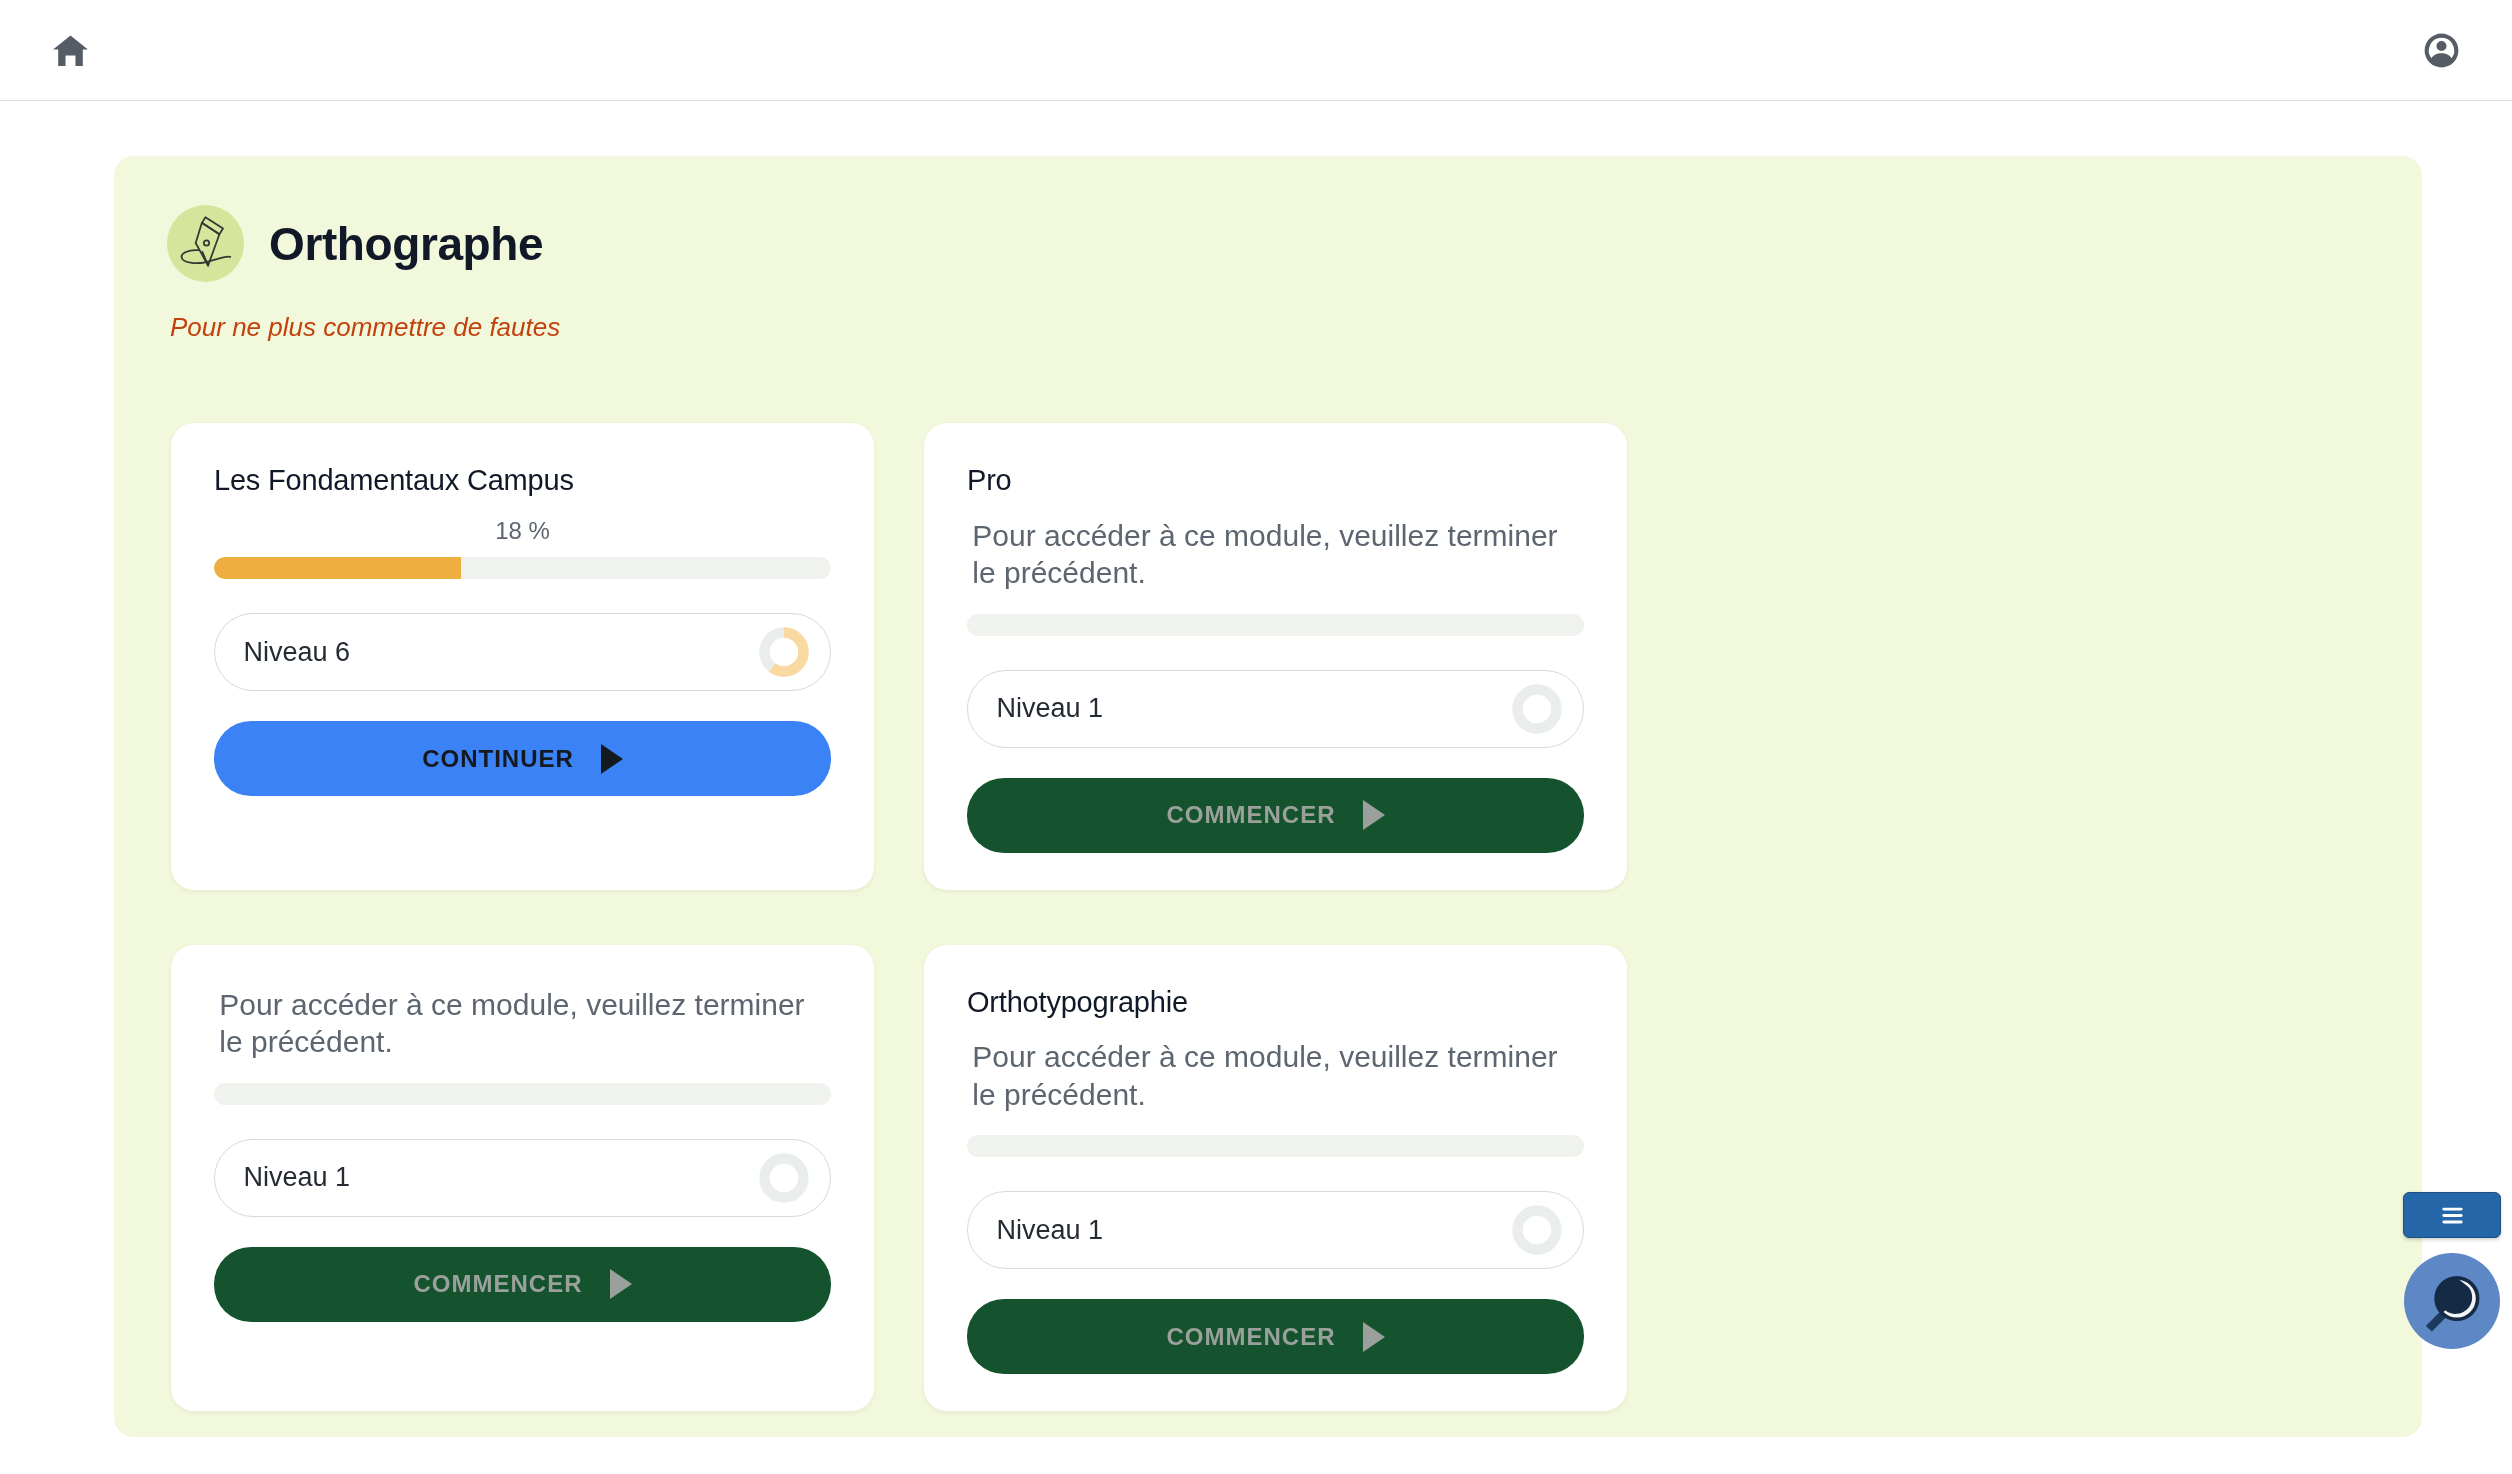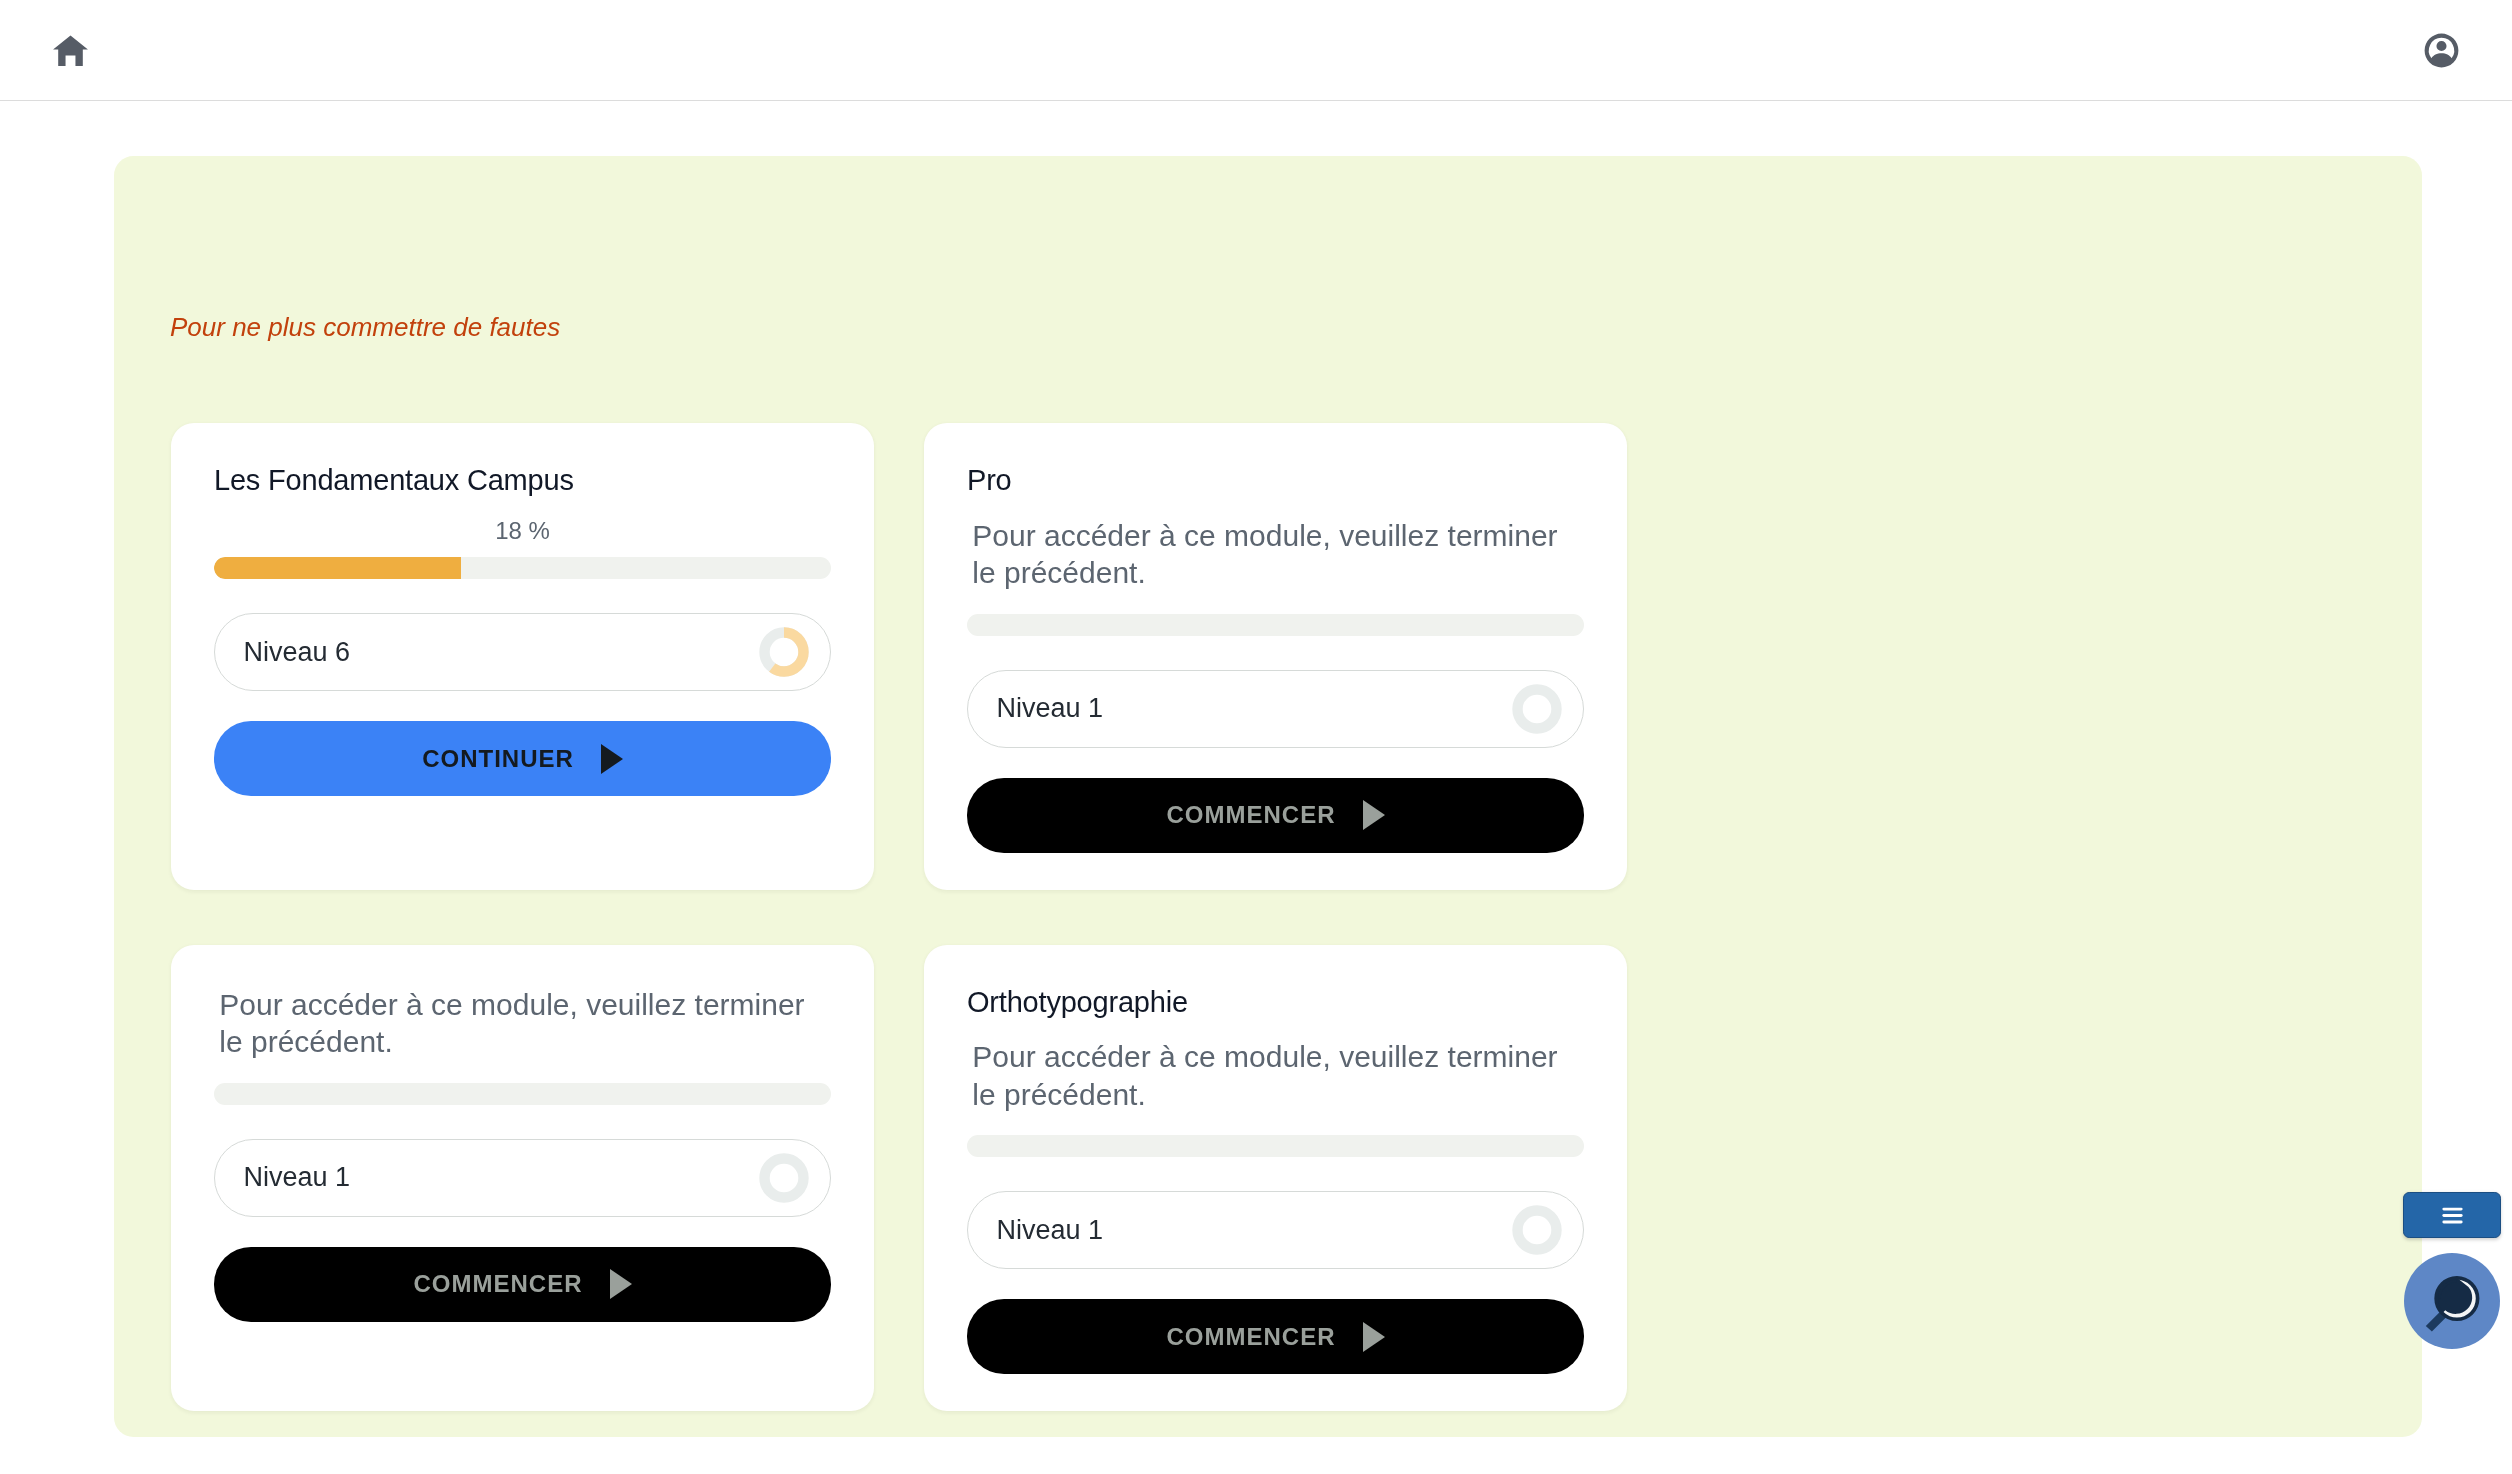--- a/index.html
+++ b/index.html
@@ -162,21 +162,21 @@
     font-size: 24px;
     font-weight: 700;
     letter-spacing: 1px;
   }
   .cta.active {
     background: #3b82f6;
     color: #141A20;
     cursor: pointer;
   }
   .cta.disabled {
-    background: #000000;
+    background: #14532d;
     color: #9AA09B;
     cursor: default;
   }
   .cta .play { width: 0; height: 0; border-style: solid; }
   .cta.active .play {
     border-width: 15px 0 15px 22px;
     border-color: transparent transparent transparent #141A20;
   }
   .cta.disabled .play {
     border-width: 15px 0 15px 22px;
@@ -222,20 +222,34 @@
     <span>
       <svg viewBox="0 0 24 24" xmlns="http://www.w3.org/2000/svg">
         <path d="M12 1.6A10.4 10.4 0 1 0 12 22.4 10.4 10.4 0 0 0 12 1.6m0 2.6a7.8 7.8 0 0 1 6.2 12.55c-1.1-1.9-3.5-3.05-6.2-3.05s-5.1 1.15-6.2 3.05A7.8 7.8 0 0 1 12 4.2m0 1.9a3.1 3.1 0 1 0 0 6.2 3.1 3.1 0 0 0 0-6.2" fill="#565C66"></path>
       </svg>
     </span>
   </div>
 </div>
 
 <div class="panel">
 
+  <div class="module-head">
+    <div class="module-logo">
+      <span>
+        <svg viewBox="0 0 64 64" xmlns="http://www.w3.org/2000/svg" fill="none" stroke="#2F3A33" stroke-width="1.7" stroke-linejoin="round" stroke-linecap="round">
+          <path d="M28 11.5 L45 22.5 L34 53 L22 31 Z"></path>
+          <path d="M28 11.5 L31.5 6 L48.5 17 L45 22.5 Z"></path>
+          <path d="M28.5 39.5 L34 53"></path>
+          <circle cx="32.5" cy="31" r="2.6"></circle>
+          <path d="M25.5 38 C15 37 7 41 8.5 45.5 C10 50 22 52 32 49.5 C42 47 52 43 55.5 44.5"></path>
+        </svg>
+      </span>
+    </div>
+    <div class="module-title">Orthographe</div>
+  </div>
 
   <div class="module-sub">Pour ne plus commettre de fautes</div>
 
   <div class="grid">
 
     <div class="card">
       <div class="card-title">Les Fondamentaux Campus</div>
       <div class="pct-label">18 %</div>
       <div class="progress-track">
         <div class="progress-fill" style="width:40%"></div>

